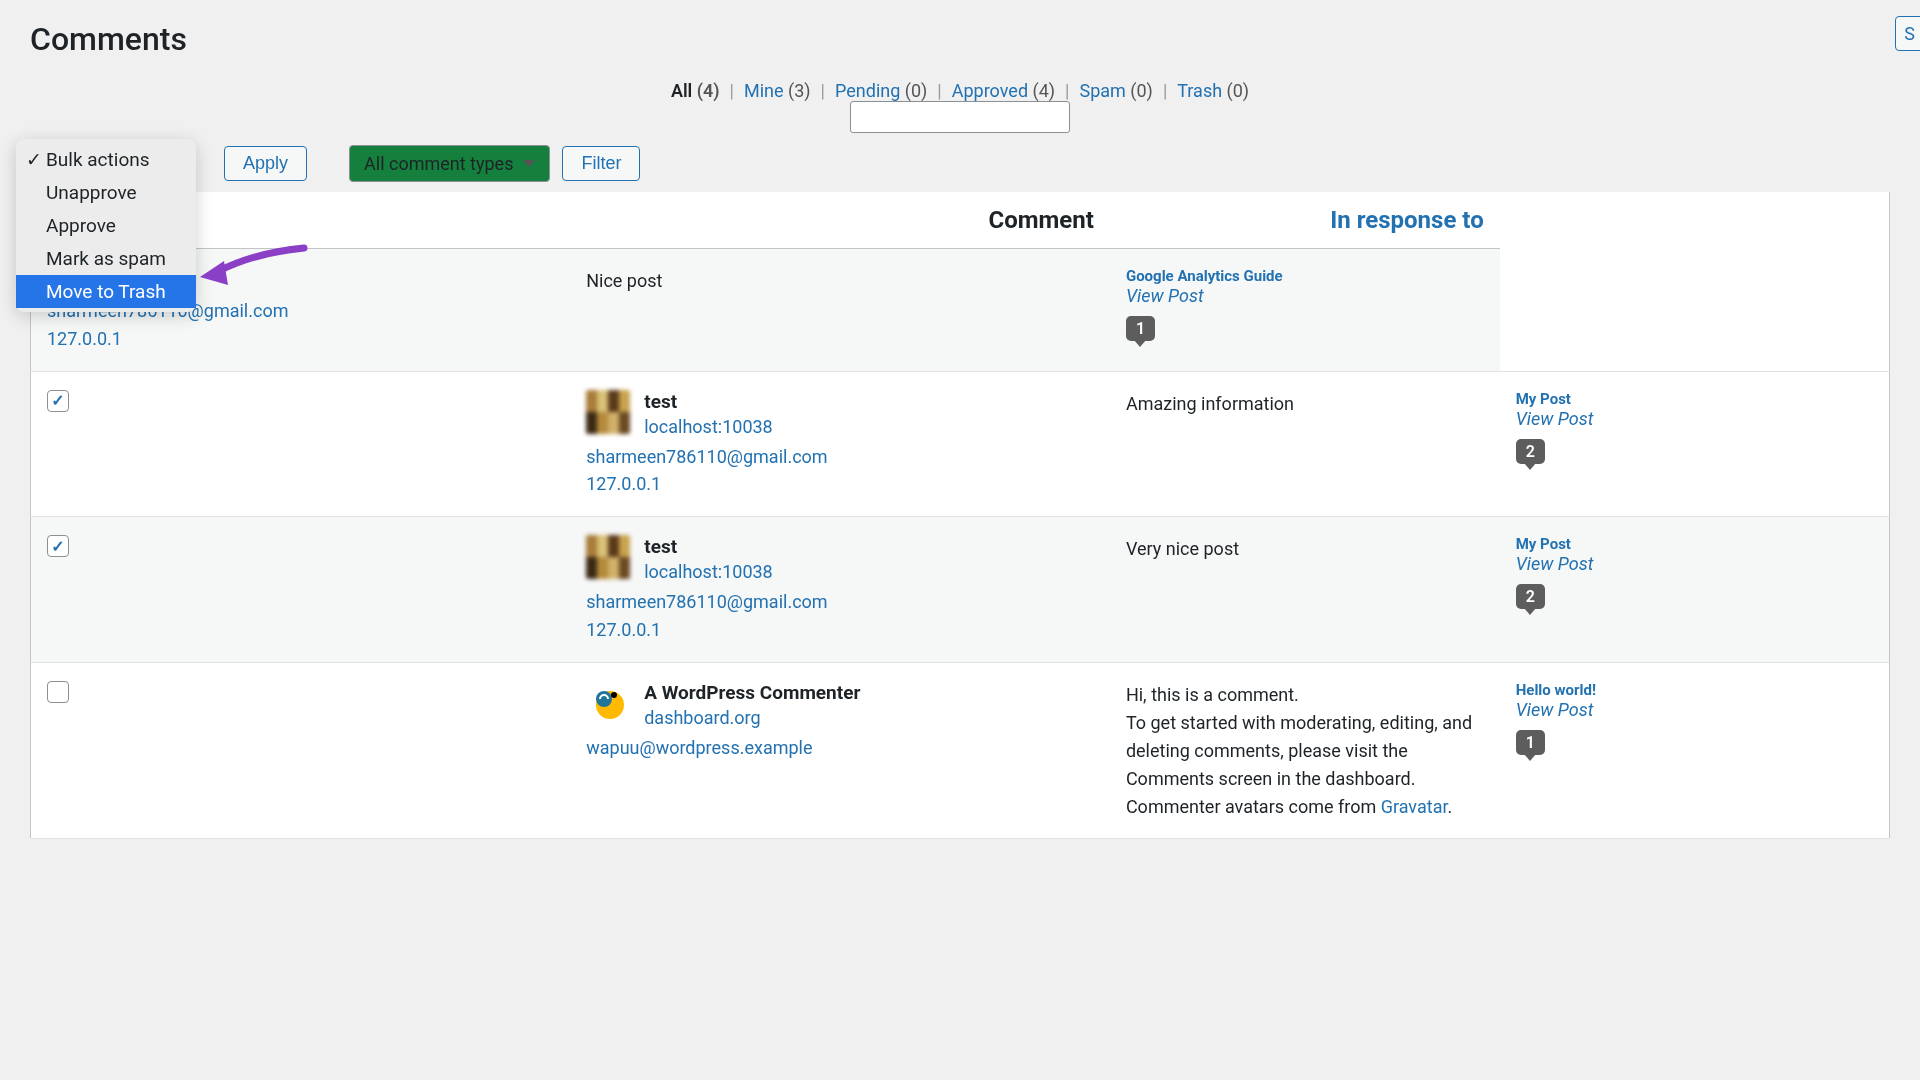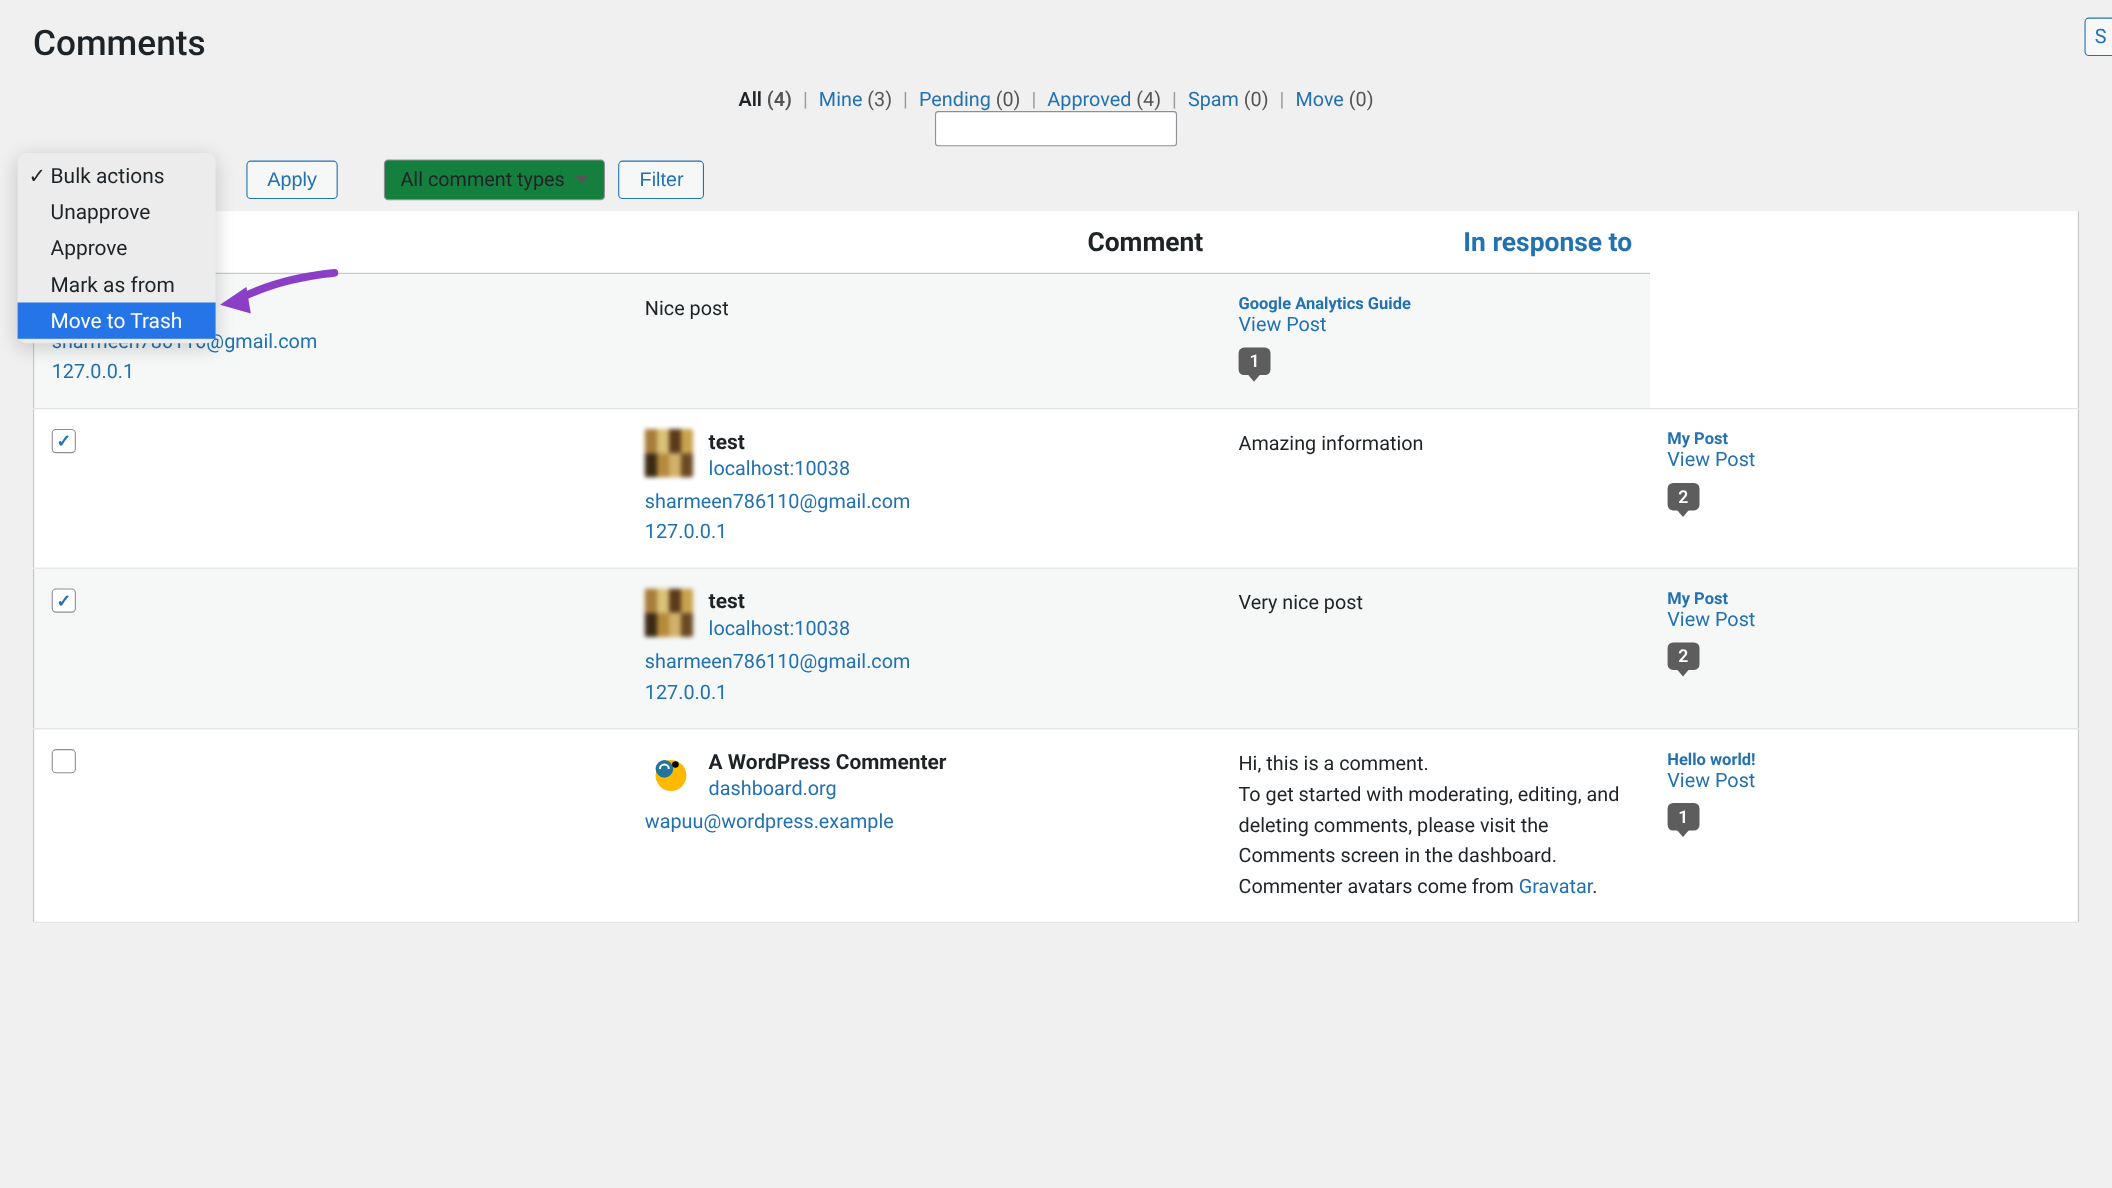--- a/index.html
+++ b/index.html
@@ -158,21 +158,21 @@
   color: #2271b1;
   font-size: 18px;
   line-height: 1.55;
   word-break: break-all;
 }
 .author-meta { margin-top: 2px; }
 .comment-text { color: #1d2327; line-height: 1.55; }
 .comment-text a { color: #2271b1; text-decoration: none; }
 .response-cell { width: 260px; }
 .post-title { color: #2271b1; font-weight: 700; font-size: 15px; }
-.view-post { color: #2271b1; font-size: 18px; }
+.view-post { color: #2271b1; font-size: 18px; font-style: italic; }
 .count-bubble {
   display: inline-block;
   margin-top: 10px;
   position: relative;
 }
 .count-bubble .badge {
   background: #5d5d5d;
   color: #fff;
   font-weight: 600;
   font-size: 16px;
@@ -213,31 +213,31 @@
     <a href="#" class="current"><span>All</span> <span class="count">(4)</span></a>
     <span class="sep">|</span>
     <a href="#"><span>Mine</span> <span class="count">(3)</span></a>
     <span class="sep">|</span>
     <a href="#"><span>Pending</span> <span class="count">(0)</span></a>
     <span class="sep">|</span>
     <a href="#"><span>Approved</span> <span class="count">(4)</span></a>
     <span class="sep">|</span>
     <a href="#"><span>Spam</span> <span class="count">(0)</span></a>
     <span class="sep">|</span>
-    <a href="#"><span>Move</span> <span class="count">(0)</span></a>
+    <a href="#"><span>Trash</span> <span class="count">(0)</span></a>
   </div>
   <input type="text" class="search-input" placeholder="" style="">
 </div>
 
 <div class="actions-row">
   <div class="dropdown">
     <div class="dropdown-item checked">Bulk actions</div>
     <div class="dropdown-item">Unapprove</div>
     <div class="dropdown-item">Approve</div>
-    <div class="dropdown-item">Mark as from</div>
+    <div class="dropdown-item">Mark as spam</div>
     <div class="dropdown-item highlighted">Move to Trash</div>
   </div>
   <div class="arrow-annotation">
     <svg class="arrow-svg" width="120" height="50" viewBox="0 0 120 50">
       <path d="M110 5 Q 60 10 25 28" stroke="#8b3fc7" stroke-width="7" fill="none" stroke-linecap="round"></path>
       <path d="M6 34 L30 18 L34 42 Z" fill="#8b3fc7"></path>
     </svg>
   </div>
   <div style="width:182px"></div>
   <button class="btn">Apply</button>

